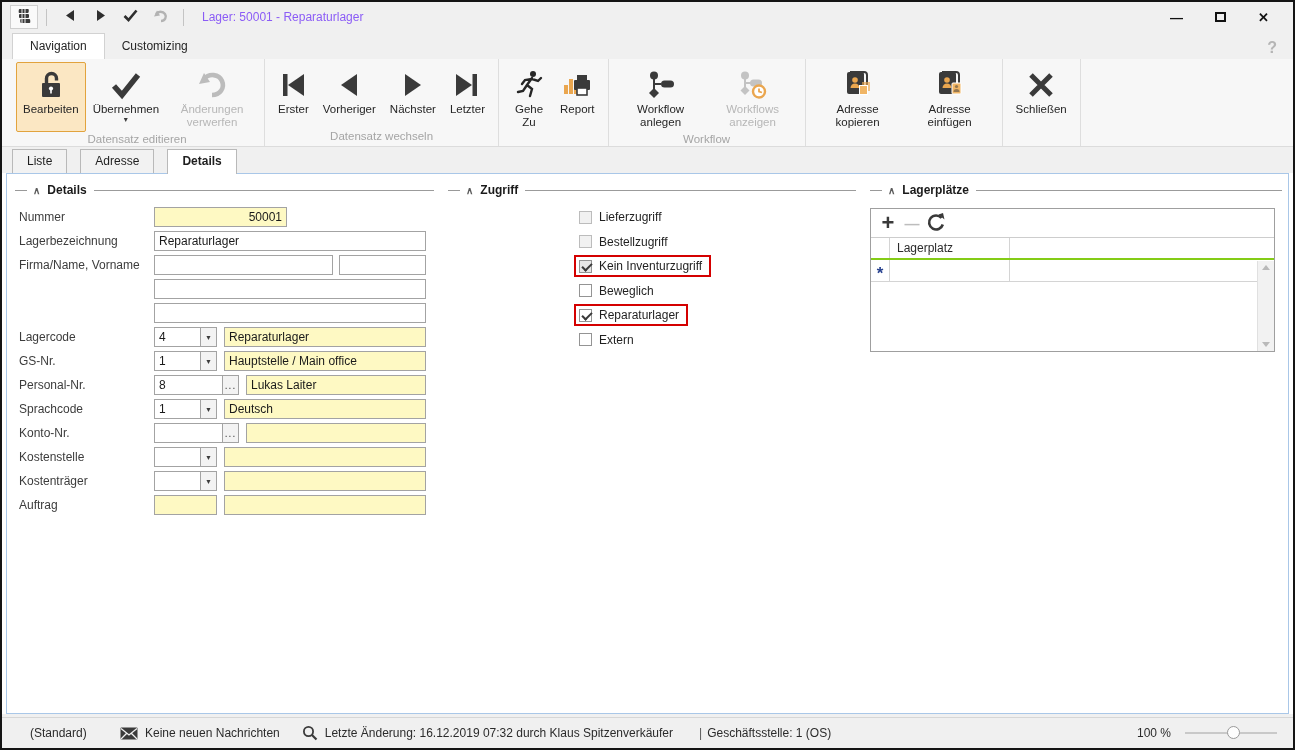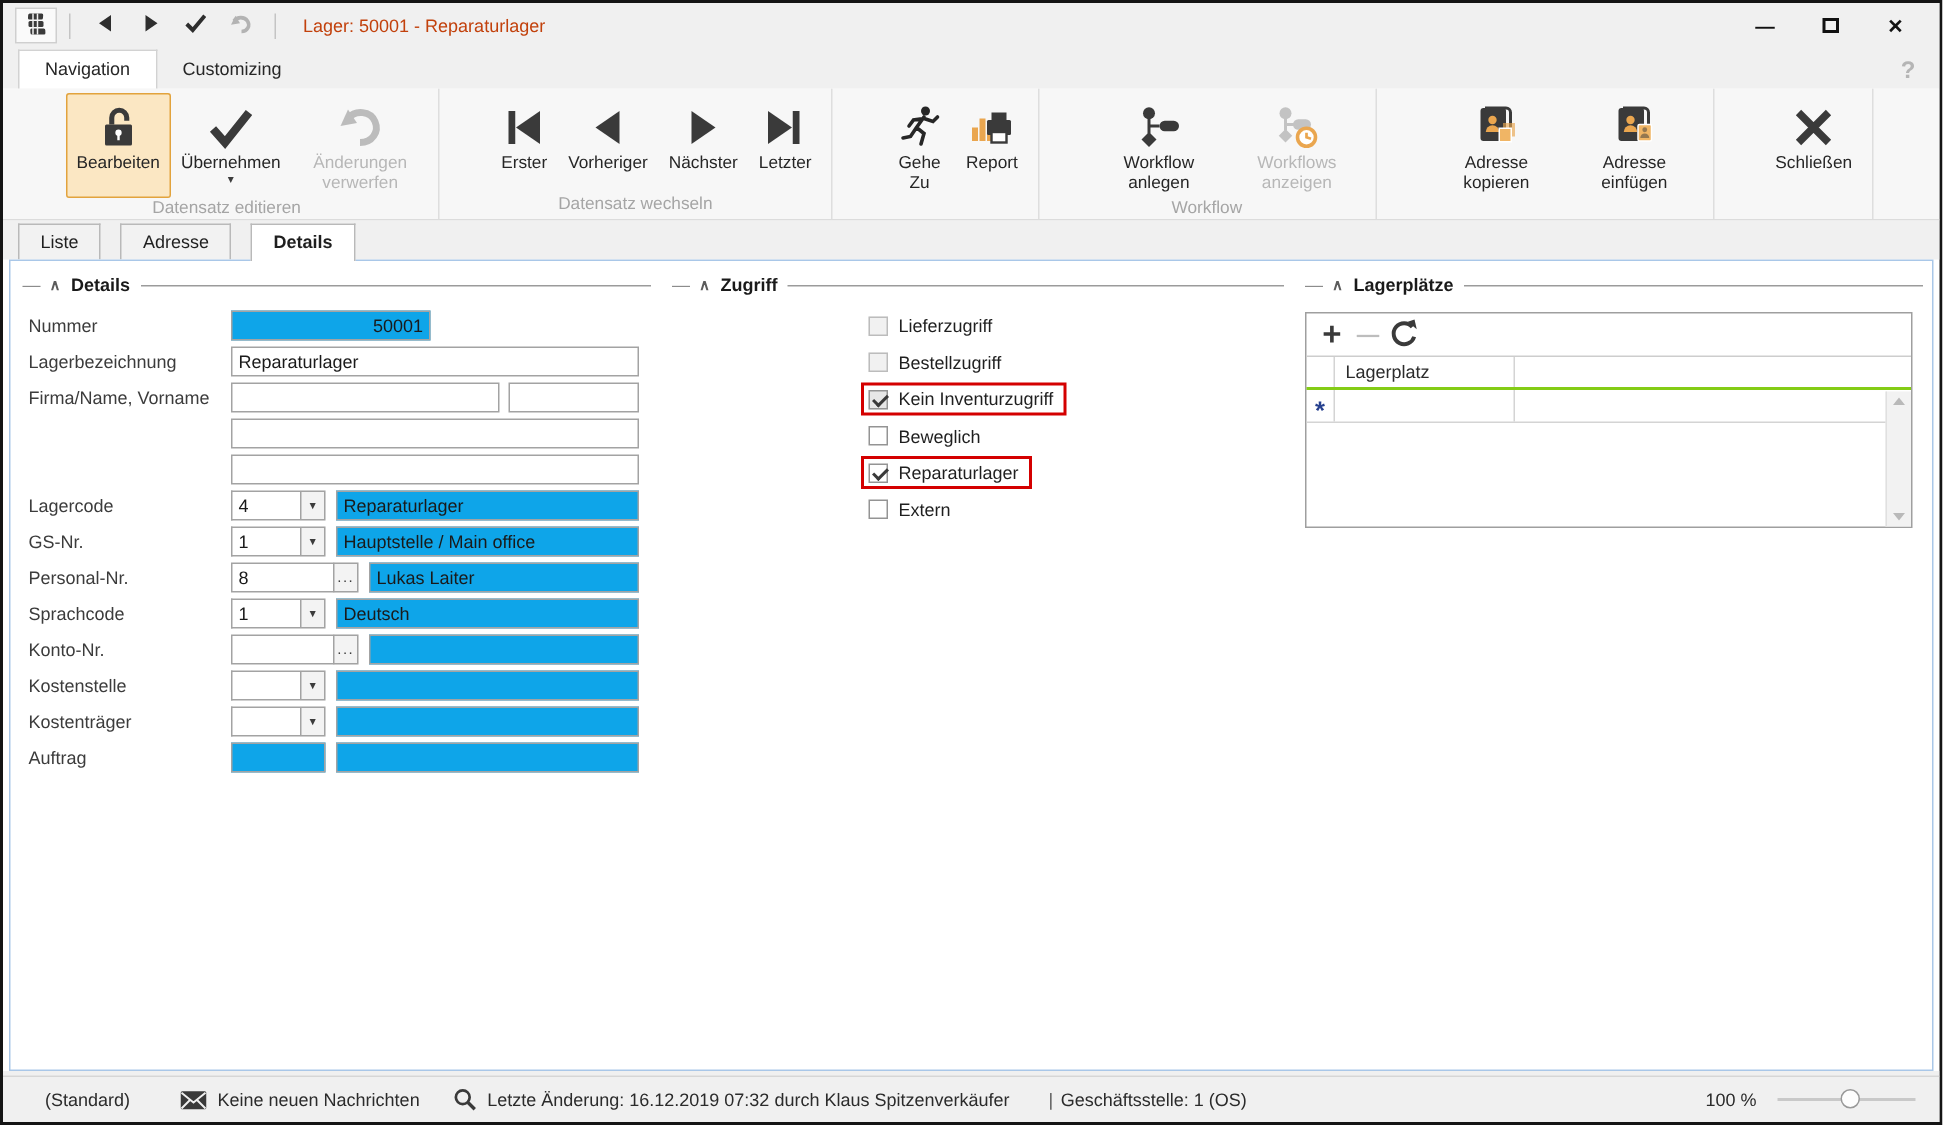--- a/index.html
+++ b/index.html
@@ -5,35 +5,35 @@
   * { box-sizing: border-box; margin: 0; padding: 0; }
   html,body { width:1295px; height:750px; }
   body { font-family:"Liberation Sans", sans-serif; font-size:12px; color:#1f1f1f; background:#fff; }
   .window { width:1295px; height:750px; border:2px solid #141414; background:#fff; display:flex; flex-direction:column; overflow:hidden; }
 
   
   .titlebar { height:30px; flex:none; background:#f0f0f0; display:flex; align-items:center; padding:0 10px 0 8px; }
   .app-btn { width:28px; height:24px; border:1px solid #cfcfcf; background:#fafafa; display:flex; align-items:center; justify-content:center; }
   .qa-sep { width:1px; height:17px; background:#c4c4c4; margin:0 8px; }
   .qa-btn { width:24px; height:24px; display:flex; align-items:center; justify-content:center; margin:0 3px; }
-  .win-title { margin-left:10px; color:#c2410c; }
+  .win-title { margin-left:10px; color:#8b5cf6; }
   .win-controls { margin-left:auto; display:flex; align-items:center; gap:32px; padding-right:14px; }
   .wc { font-size:13px; font-weight:bold; color:#111; line-height:1; }
   .wc-max { width:11px; height:10px; border:2px solid #111; display:inline-block; }
 
   
   .ribbon-tabs { height:27px; flex:none; background:#f0f0f0; display:flex; align-items:flex-end; padding-left:10px; position:relative; }
   .rtab { padding:5px 17px 6px 17px; color:#262626; }
   .rtab.active { background:#fff; border:1px solid #d2d2d2; border-bottom:none; }
   .help-q { position:absolute; right:16px; top:8px; color:#b5b5b5; font-size:16px; font-weight:bold; line-height:1; }
 
   
   .ribbon { height:88px; flex:none; background:#f7f7f7; border-bottom:1px solid #dcdcdc; display:flex; align-items:stretch; padding-left:8px; }
   .rgroup { display:flex; flex-direction:column; border-right:1px solid #dedede; padding:3px 6px 0 6px; }
-  .rgroup-btns { display:flex; flex:1; align-items:stretch;margin-left:28px; }
+  .rgroup-btns { display:flex; flex:1; align-items:stretch; }
   .rbtn { display:flex; flex-direction:column; align-items:center; justify-content:flex-start; padding:4px 6px 2px 6px; text-align:center; line-height:1.15; font-size:11.5px; color:#262626; border:1px solid transparent; }
   .rbtn .ric { height:36px; display:flex; align-items:center; justify-content:center; }
   .rbtn.highlight { background:#fbe7c3; border:1px solid #e2a33d; border-radius:2px; }
   .rbtn.disabled { color:#b7b7b7; }
   .rbtn .lbl { max-width:78px; }
   .rbtn .lbl.narrow { max-width:34px; }
   .rgroup-label { height:17px; text-align:center; color:#a5a5a5; font-size:11.5px; padding-top:1px; white-space:nowrap; }
   .drop-caret { font-size:8px; color:#3c3c3c; line-height:1; }
 
   
@@ -52,21 +52,21 @@
   .sec-dash  { color:#8c8c8c; letter-spacing:-1px; }
   .sec-caret { color:#5c5c5c; font-size:10px; font-weight:bold; }
   .sec-title { font-weight:bold; color:#1a1a1a; }
   .sec-line  { flex:1; height:1px; background:#9b9b9b; margin-right:6px; }
 
   
   .frow { display:flex; align-items:center; height:24px; padding-left:12px; }
   .flabel { width:135px; color:#3c3c3c; }
   .ffields { position:relative; width:272px; height:20px; }
   .fi { height:20px; border:1px solid #a3a3a3; background:#fff; font-family:"Liberation Sans",sans-serif; font-size:12px; padding:0 4px; color:#1a1a1a; position:absolute; top:0; }
-  .fi.ro { background:#0ea5e9; }
+  .fi.ro { background:#fef9c3; }
   .fi.right { text-align:right; }
   .combo { position:absolute; top:0; display:flex; height:20px; }
   .combo .fi { position:static; border-right:none; width:46px; }
   .combo-btn { width:17px; height:20px; border:1px solid #a3a3a3; background:#f3f3f3; display:flex; align-items:center; justify-content:center; }
   .combo-btn .cv { font-size:7px; color:#3c3c3c; line-height:1; }
   .dots-btn { font-size:10px; letter-spacing:1px; color:#3c3c3c; }
 
   
   .zlist { padding-left:139px; }
   .zrow { height:24.5px; display:flex; align-items:center; }

